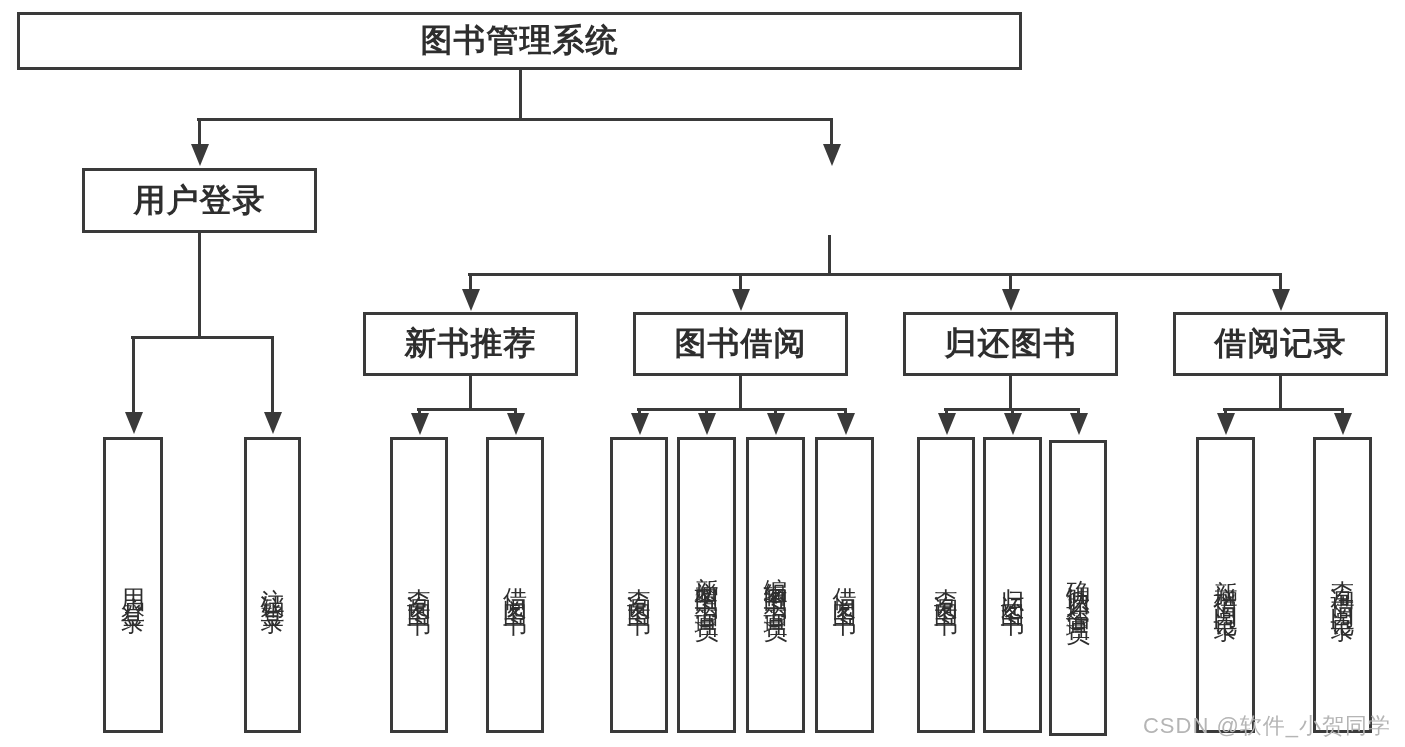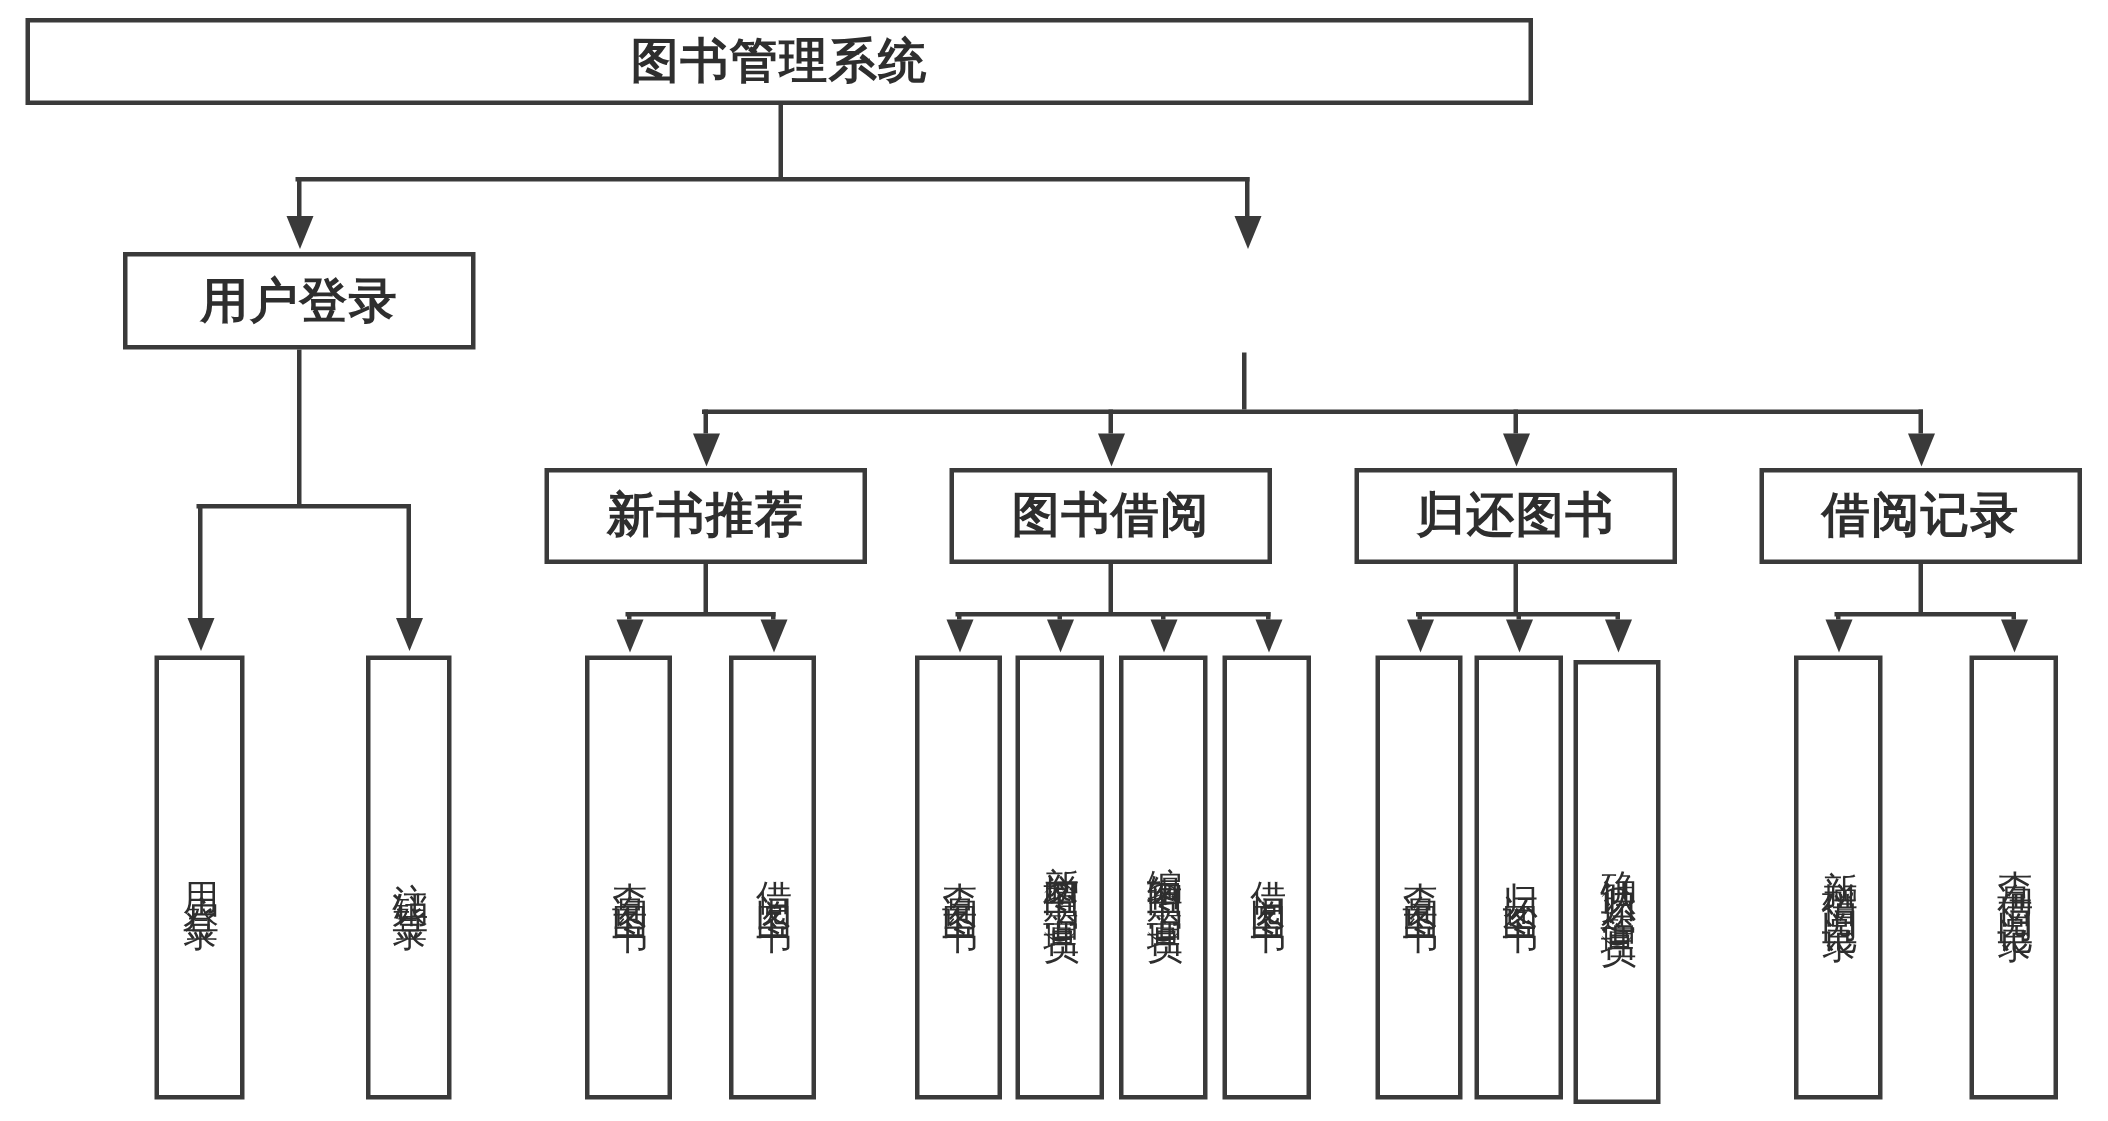--- a/index.html
+++ b/index.html
@@ -158,14 +158,15 @@
     <span class="lbl">确认归还（管理员）</span>
   </div>
 
   <div class="vbox" style="left:1196px;width:59px">
     <span class="lbl">新增借阅记录</span>
   </div>
   <div class="vbox" style="left:1313px;width:59px">
     <span class="lbl">查询借阅记录</span>
   </div>
 
+  <div class="watermark">CSDN @软件_小贺同学</div>
 
 </div>
 
 </body></html>

